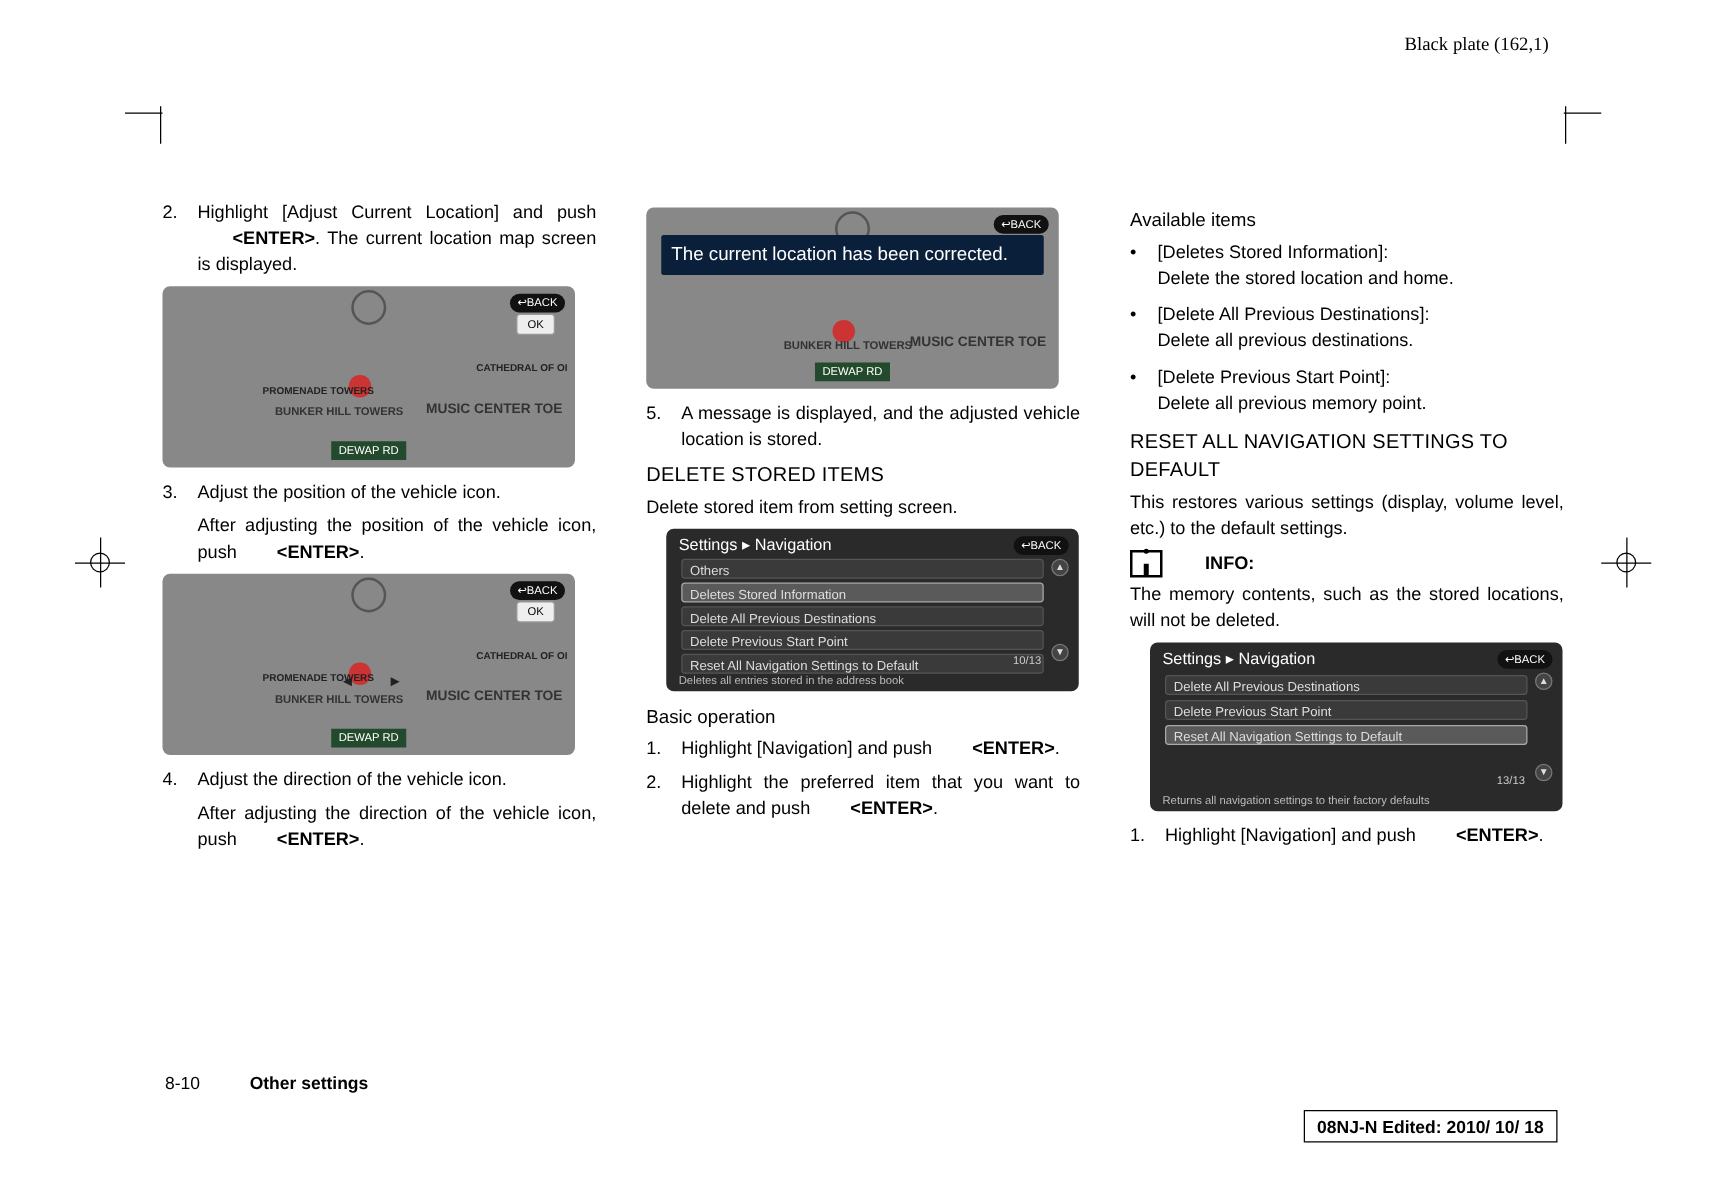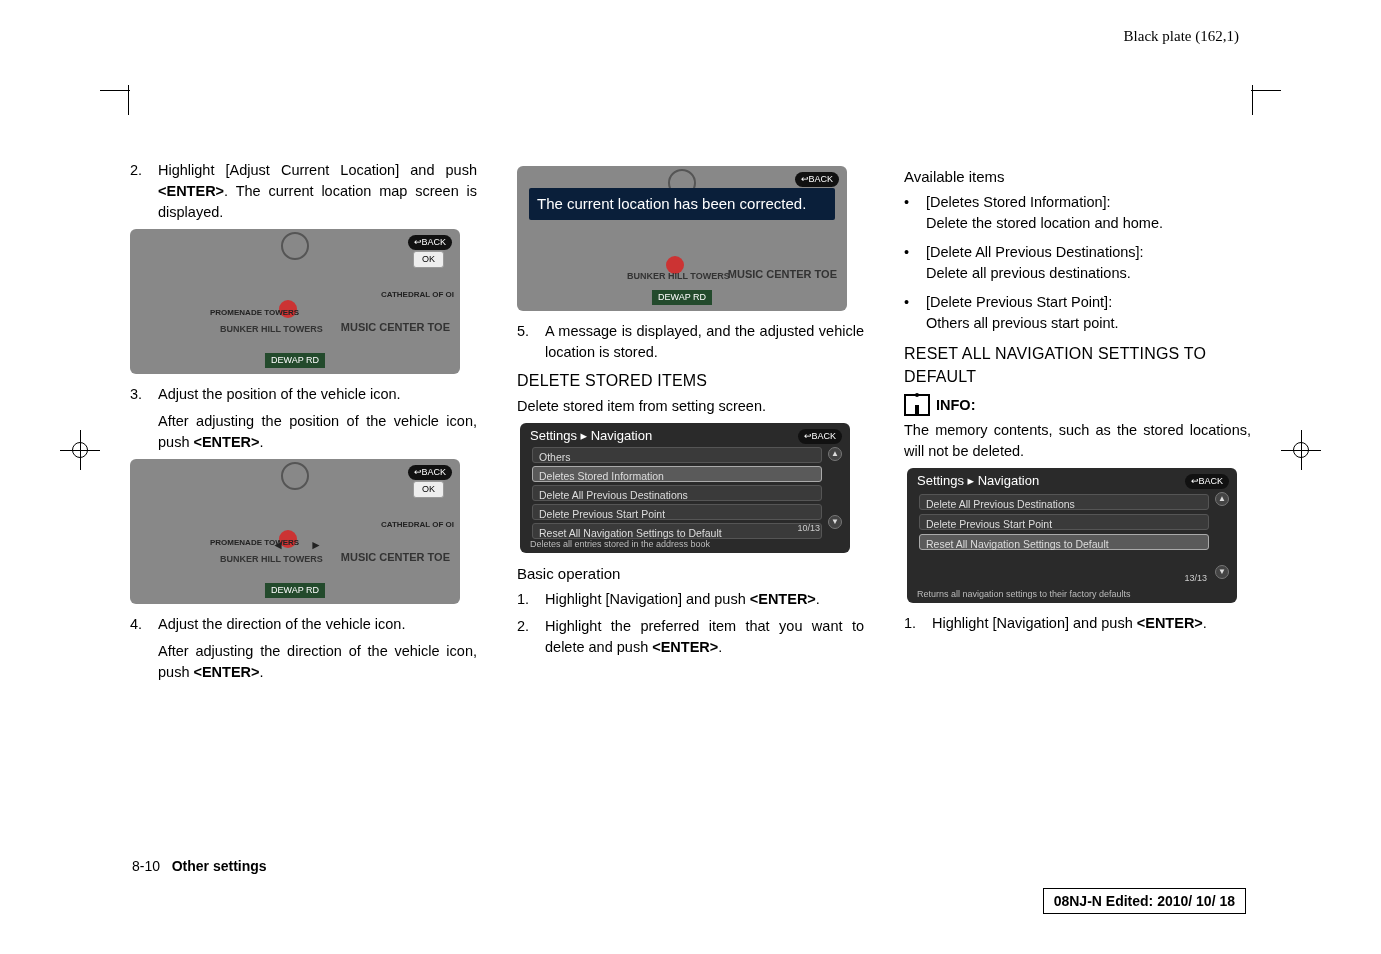--- a/index.html
+++ b/index.html
@@ -37,37 +37,37 @@
     display: flex;
     gap: 40px;
     font-size: 14.5px;
     line-height: 1.45;
   }
   .col { flex: 1; }
   .step { display: flex; gap: 10px; margin-bottom: 6px; }
   .step .num { flex: 0 0 18px; }
   .step .txt { flex: 1; text-align: justify; }
   .sub { margin-left: 28px; margin-bottom: 6px; text-align: justify; }
-  .bold { font-weight: bold; }
+  .bold { font-weight: bold; margin-left: 28px; }
 
   .shot {
     width: 330px;
     height: 145px;
     background: #888;
     border-radius: 6px;
     margin: 6px 0 10px 0;
     position: relative;
     overflow: hidden;
   }
   .shot-small {
     width: 330px;
     height: 130px;
     background: #2a2a2a;
     border-radius: 6px;
-    margin: 6px 0 10px 3px;
+    margin: 6px 0 10px 16px;
     position: relative;
     overflow: hidden;
     color: #ddd;
     font-size: 11px;
   }
   .shot .back-btn, .shot-small .back-btn {
     position: absolute; top: 6px; right: 8px;
     background: #111; color: #fff; border-radius: 10px;
     font-size: 9px; padding: 1px 6px;
   }
@@ -240,25 +240,26 @@
       <div class="dot">•</div>
       <div>
         <div>[Delete All Previous Destinations]:</div>
         <div>Delete all previous destinations.</div>
       </div>
     </div>
     <div class="bullet" style="margin-top:8px">
       <div class="dot">•</div>
       <div>
         <div>[Delete Previous Start Point]:</div>
-        <div>Others all previous start point.</div>
+        <div>Delete all previous memory point.</div>
       </div>
     </div>
 
     <h3 class="sec" style="margin-top:8px">RESET ALL NAVIGATION SETTINGS TO DEFAULT</h3>
+    <div style="text-align:justify">This restores various settings (display, volume level, etc.) to the default settings.</div>
 
     <div class="info-box">
       <div class="info-icon">
         <div class="info-icon-inner">
             <div class="dot"></div>
             <div class="bar"></div>
           </div>
       </div>
       <div class="bold">INFO:</div>
     </div>

